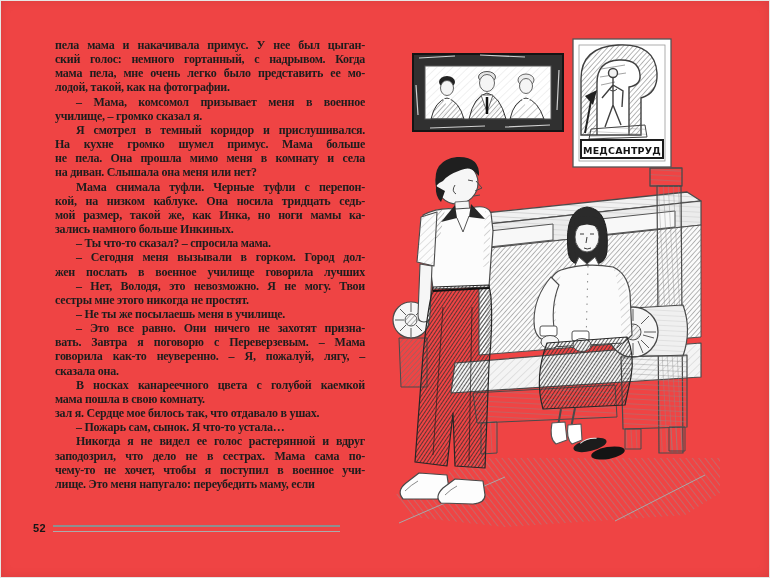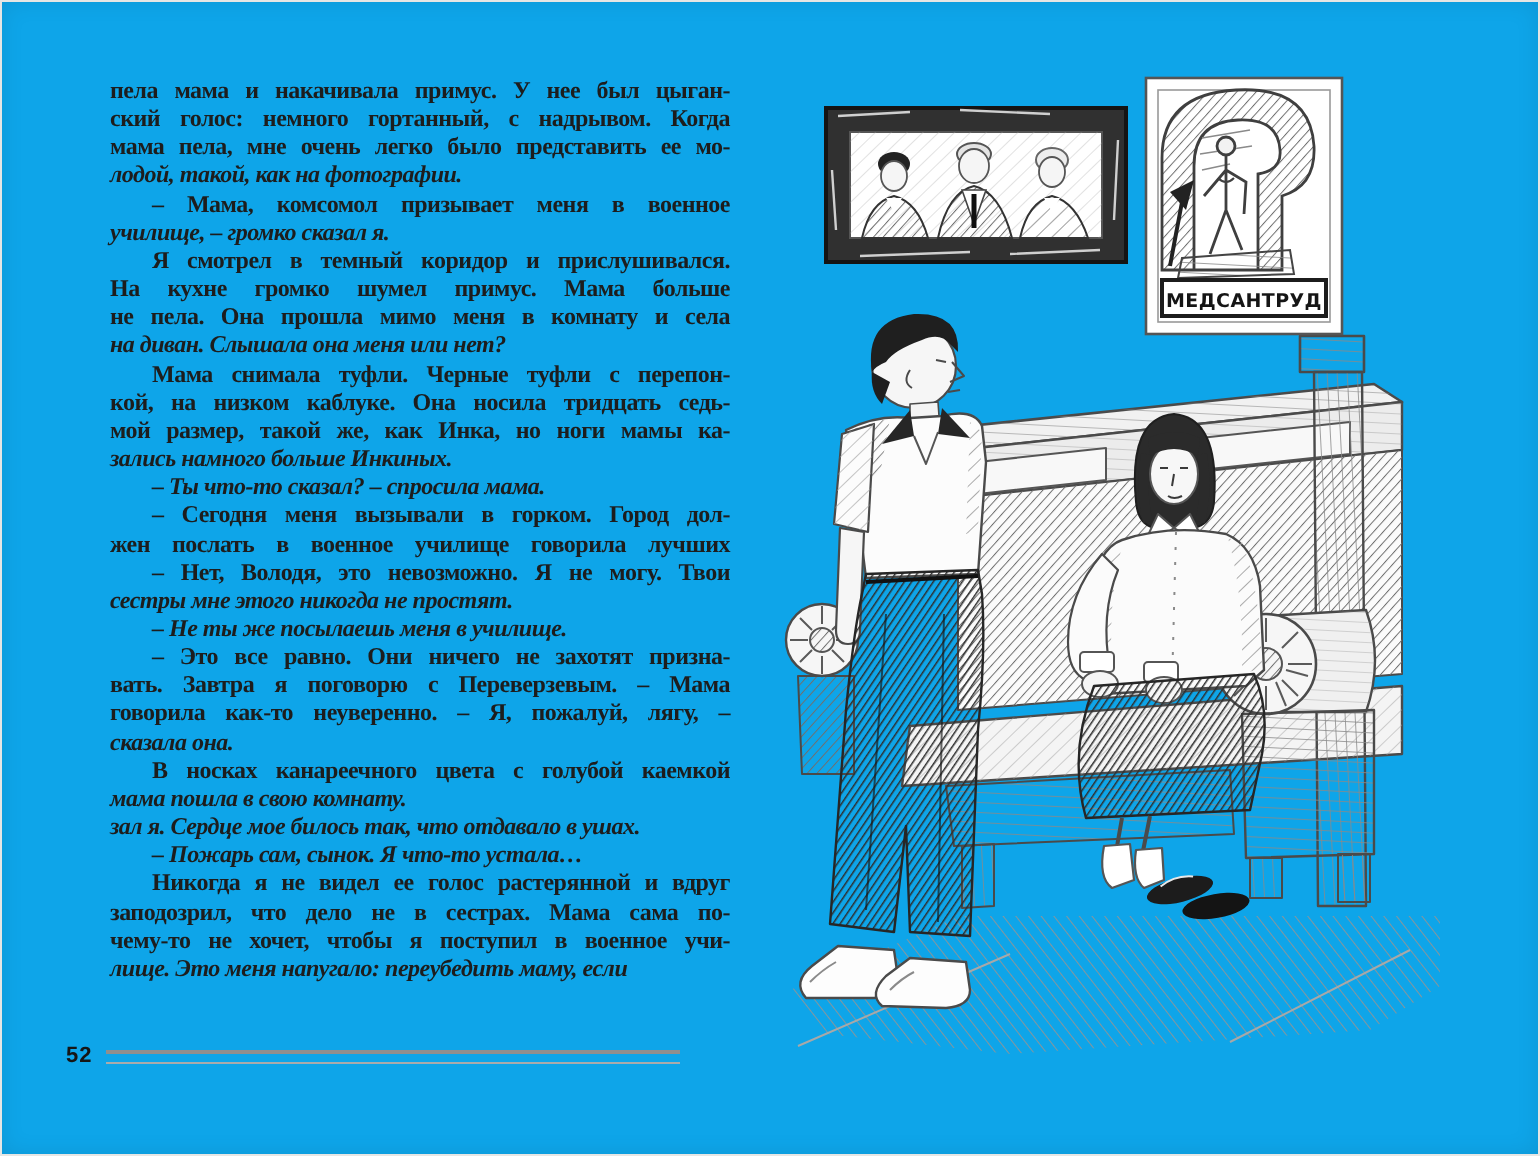--- a/index.html
+++ b/index.html
@@ -1,28 +1,28 @@
 <!DOCTYPE html>
 <html><head>
 <meta charset="utf-8">
 <style>
   html,body{margin:0;padding:0;background:#ffffff;}
   .spread{
-    position:relative;width:770px;height:578px;background:#0ea5e9;overflow:hidden;
+    position:relative;width:770px;height:578px;background:#ef4444;overflow:hidden;
     box-shadow:inset 0 0 0 1px #e6e6e4, inset 0 0 12px rgba(0,0,0,.10);
     font-family:"Liberation Serif","DejaVu Serif",serif;
   }
   .left-page{position:absolute;left:0;top:0;width:385px;height:578px;}
   .page-text{
     position:absolute;left:55px;top:38px;width:310px;
     font-size:12px;font-weight:700;line-height:14.15px;color:#1d1d1d;
     letter-spacing:-0.25px;
   }
   .line{text-align:justify;text-align-last:justify;white-space:normal;}
-  .line.last{text-align-last:left;font-style:italic;}
+  .line.last{text-align-last:left;}
   .line.indent{text-indent:21px;}
   .footer{position:absolute;left:33px;top:522px;width:307px;display:flex;align-items:center;gap:7px;}
   .pnum{font-family:"Liberation Sans","DejaVu Sans",sans-serif;font-weight:700;font-size:11px;color:#161616;letter-spacing:.5px;}
   .rule{flex:1;height:4px;border-top:2px solid #8f8f8f;border-bottom:1px solid #ababab;}
   .right-page{position:absolute;left:385px;top:0;width:385px;height:578px;text-align:center;}
   .illo{position:absolute;left:0px;top:25px;}
 </style>
 </head>
 <body>
 

